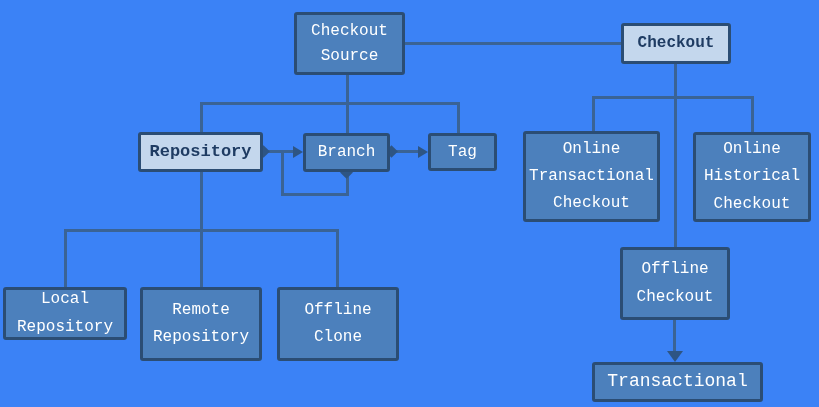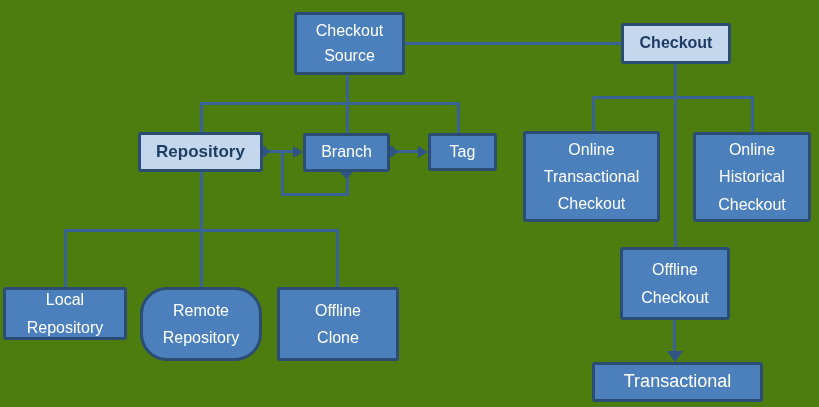--- a/index.html
+++ b/index.html
@@ -1,20 +1,20 @@
 <!DOCTYPE html>
 <html><head>
 <meta charset="utf-8">
 <style>
   html,body { margin:0; padding:0; background:#ffffff; }
   #canvas {
     position:relative;
     width:819px; height:407px;
-    background:#4d7c0f;
-    font-family:Liberation Sans, sans-serif;
+    background:#3b82f6;
+    font-family:Liberation Mono, monospace;
     overflow:hidden;
   }
   
   .node {
     position:absolute;
     box-sizing:border-box;
     display:flex; align-items:center; justify-content:center;
     text-align:center;
     white-space:pre-line;
     border:3px solid #2b4d74;
@@ -27,21 +27,21 @@
   #n-checkout-source       { left:294px; top:12px;  width:111px; height:63px; }
   #n-checkout              { left:621px; top:23px;  width:110px; height:41px; }
   #n-repository            { left:138px; top:132px; width:125px; height:40px; font-size:17px; }
   #n-branch                { left:303px; top:133px; width:87px;  height:39px; }
   #n-tag                   { left:428px; top:133px; width:69px;  height:38px; }
   #n-online-transactional  { left:523px; top:131px; width:137px; height:91px; line-height:1.7; }
   #n-online-historical     { left:693px; top:132px; width:118px; height:90px; line-height:1.7; }
   #n-offline-checkout      { left:620px; top:247px; width:110px; height:73px; line-height:1.7; }
   #n-cdo-workspace         { left:592px; top:362px; width:171px; height:40px; font-size:18px; }
   #n-local-repository      { left:3px;   top:287px; width:124px; height:53px; line-height:1.7; }
-  #n-remote-repository     { left:140px; top:287px; width:122px; height:74px; line-height:1.7;border-radius:27px; }
+  #n-remote-repository     { left:140px; top:287px; width:122px; height:74px; line-height:1.7; }
   #n-offline-clone         { left:277px; top:287px; width:122px; height:74px; line-height:1.7; }
 
   
   .h-line, .v-line { position:absolute; background:#3a6395; }
   .h-line { height:3px; }
   .v-line { width:3px; }
 
   
   #l-cs-checkout   { left:404px; top:42px;  width:217px; }
   

